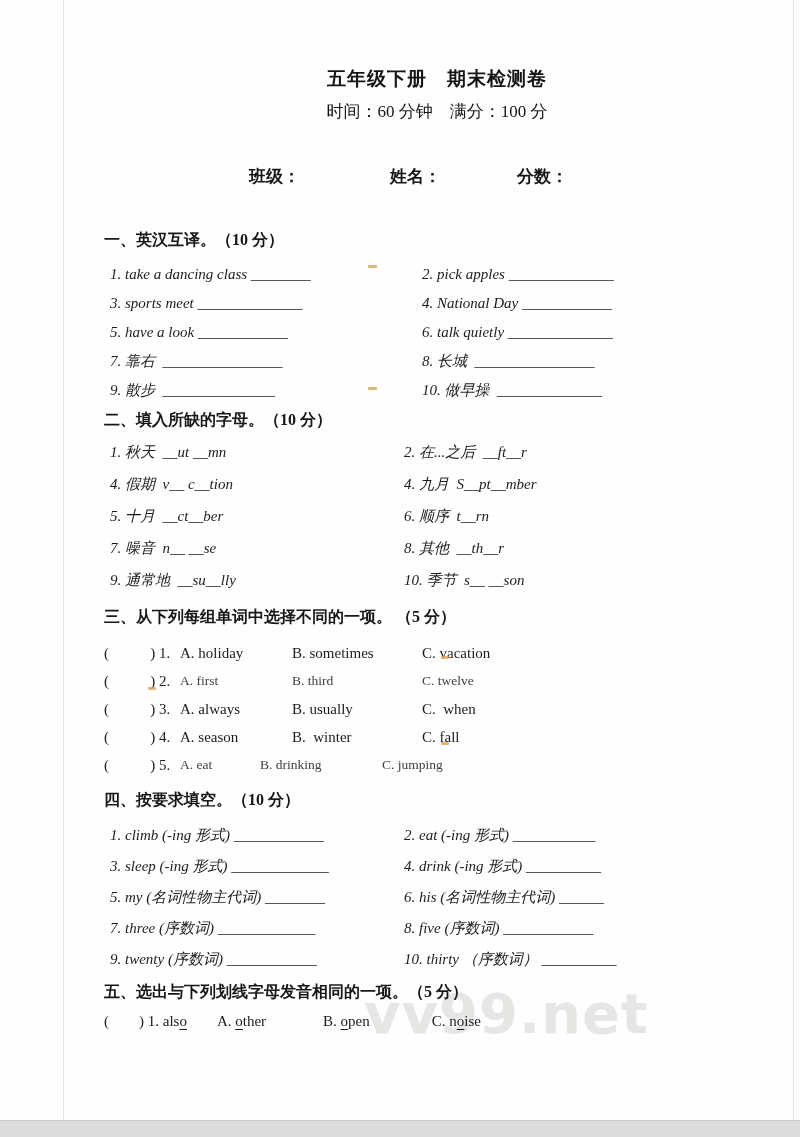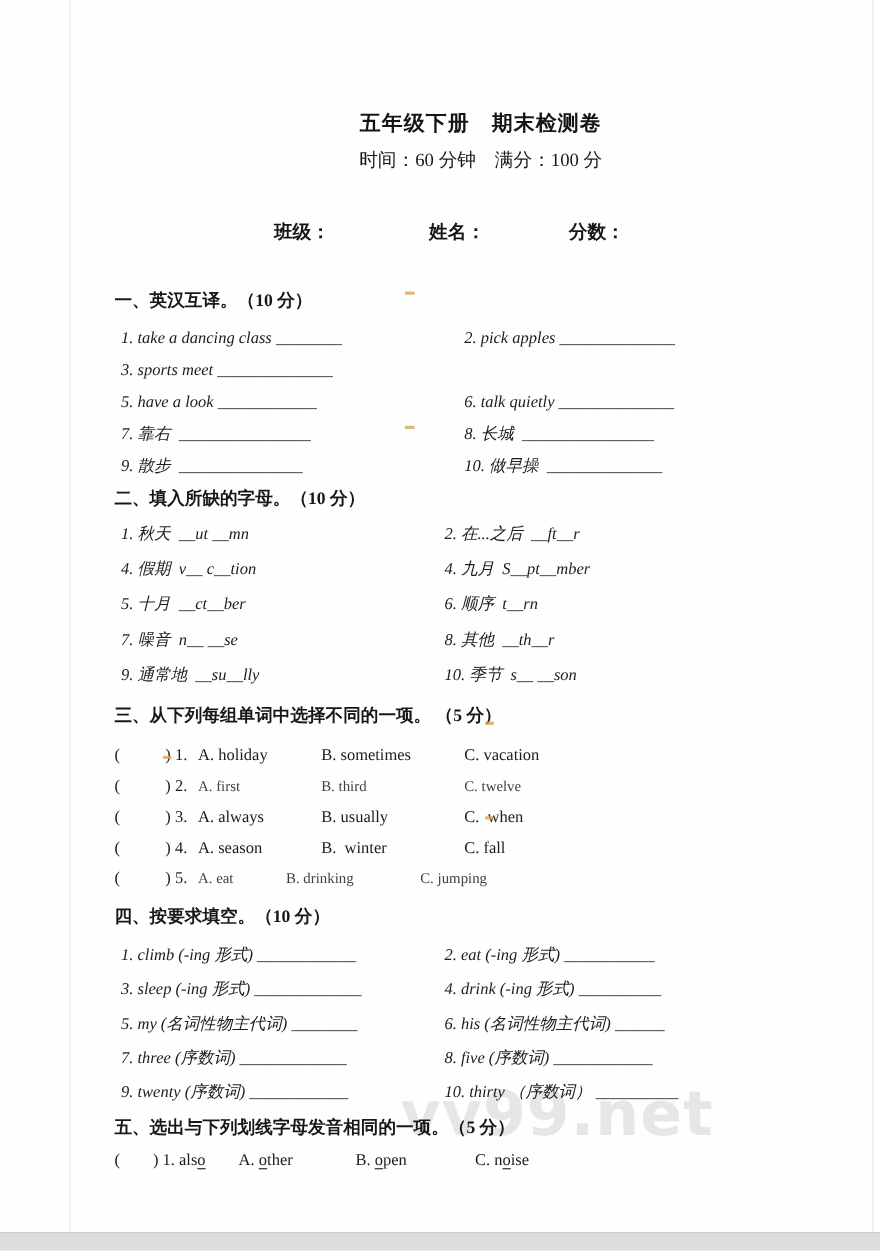--- a/index.html
+++ b/index.html
@@ -20,21 +20,21 @@
     font-family:"DejaVu Sans",sans-serif;font-weight:bold;
     font-size:56px;letter-spacing:1px;color:#e6e6e4;
     white-space:nowrap;user-select:none;
   }
   .footer-strip{
     position:absolute;left:0;bottom:0;width:800px;height:16px;
     background:#dcdcdc;border-top:1px solid #cccccc;z-index:2;
   }
   .content{position:relative;z-index:1;padding:0 30px 0 104px;}
   .title{
-    padding-top:100px;text-align:center;
+    padding-top:66px;text-align:center;
     font-size:19px;font-weight:bold;line-height:26px;color:#151515;
     letter-spacing:1px;
   }
   .subtitle{
     margin-top:8px;text-align:center;
     font-size:17px;font-weight:normal;line-height:24px;color:#161616;
   }
   .info-line{
     margin-top:42px;margin-left:145px;
     display:flex;align-items:center;
@@ -104,20 +104,21 @@
     </div>
 
     <div class="sec-heading h1">一、英汉互译。（10 分）</div>
     <div class="s1-rows">
       <div class="two-col">
         <span>1. take a dancing class ________</span>
         <span>2. pick apples ______________</span>
       </div>
       <div class="two-col">
         <span>3. sports meet ______________</span>
+        <span>4. National Day ____________</span>
       </div>
       <div class="two-col">
         <span>5. have a look ____________</span>
         <span>6. talk quietly ______________</span>
       </div>
       <div class="two-col">
         <span>7. 靠右  ________________</span>
         <span>8. 长城  ________________</span>
       </div>
       <div class="two-col">

